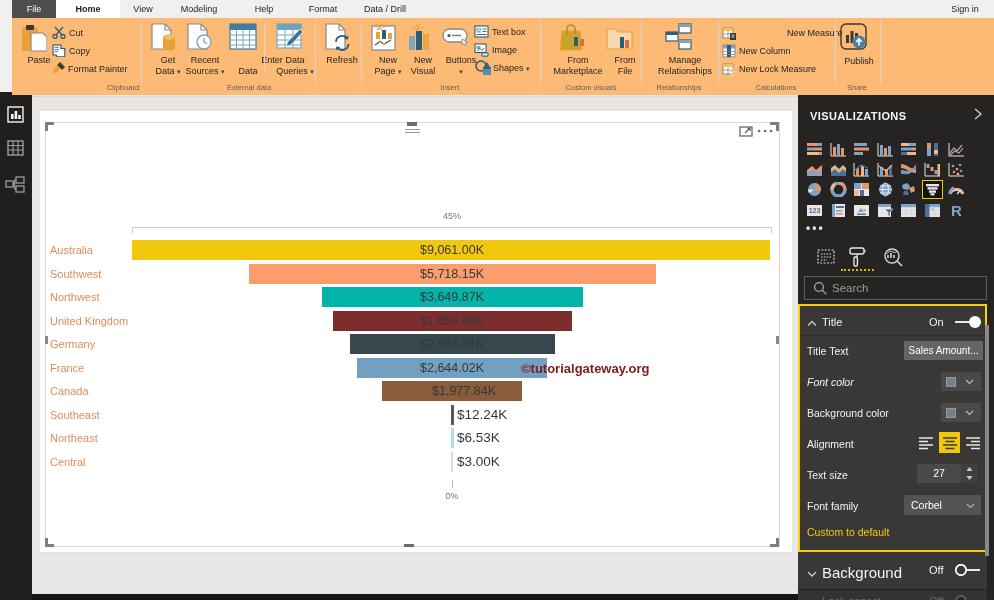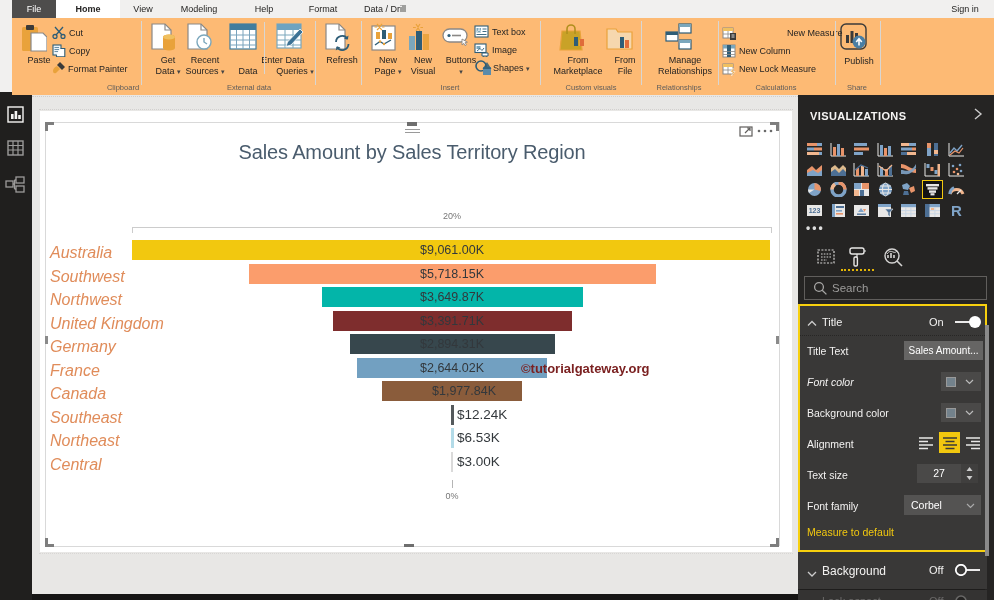--- a/index.html
+++ b/index.html
@@ -22,21 +22,21 @@
   
   #sidebar { position:absolute; left:0; top:92px; width:32px; height:508px; background:#201f1e; z-index:4; }
 
   
   #canvas { position:absolute; left:31px; top:92px; width:767px; height:508px; background:#e8e7e5; }
   #page { position:absolute; left:9px; top:19px; width:752px; height:441px; background:#ffffff; }
   
   .selline { position:absolute; background:#d9d9d9; }
   .barrow { position:absolute; height:20px; }
   .barlabel { position:absolute; font-size:12.5px; color:#33383c; text-align:center; }
-  .catlabel { position:absolute; font-size:16px; color:#e08c5a; white-space:nowrap;font-style:italic; }
+  .catlabel { position:absolute; font-size:11px; color:#e08c5a; white-space:nowrap; }
 
   
   #tabsbar { position:absolute; left:31px; top:566px; width:767px; height:28px; background:#e8e7e5; border-top:1px solid #d0cecc; }
   .ptab { position:absolute; top:0; height:27px; line-height:27px; text-align:center; font-size:9.5px; letter-spacing:0.5px; color:#5a6570; border-right:1px solid #c9c7c5; }
   #blackstrip { position:absolute; left:0; top:594px; width:798px; height:6px; background:#161514; }
 
   
   #panel { position:absolute; left:798px; top:92px; width:196px; height:508px; background:#252423; color:#fff; }
   .prow-label { font-size:10.5px; color:#f3f2f1; }
 </style>
@@ -300,42 +300,41 @@
     <svg class="abs" style="left:708px; top:33px;" width="14" height="12">
         <rect x="1" y="2" width="12" height="9" fill="none" stroke="#605e5c" stroke-width="1.2"></rect>
         <path d="M6 8 L11 3 M8 3 L11 3 L11 6" fill="none" stroke="#605e5c" stroke-width="1.2"></path>
       </svg>
     <svg class="abs" style="left:726px; top:36px;" width="17" height="6">
         <circle cx="2" cy="3" r="1.3" fill="#6a6a6a"></circle>
         <circle cx="8" cy="3" r="1.3" fill="#6a6a6a"></circle>
         <circle cx="14" cy="3" r="1.3" fill="#6a6a6a"></circle>
       </svg>
 
-    <div class="abs" style="left:381px; top:49px; transform:translateX(-50%); font-size:20px; letter-spacing:-0.13px; color:#4a5c6d; white-space:nowrap;">Sales Amount by Sales Territory Region</div>
-
-    <div class="abs" style="left:421px; top:119px; transform:translateX(-50%); font-size:9px; color:#777;">20%</div>
+
+    <div class="abs" style="left:421px; top:119px; transform:translateX(-50%); font-size:9px; color:#777;">45%</div>
     <div class="abs" style="left:101px; top:135px; width:640px; height:1px; background:#cccccc;"></div>
     <div class="abs" style="left:101px; top:135px; width:1px; height:6px; background:#cccccc;"></div>
     <div class="abs" style="left:740px; top:135px; width:1px; height:6px; background:#cccccc;"></div>
 
     <div class="barrow" style="left:101px;   top:148px;   width:638px; background:#f2c80f;"></div>
     <div class="barrow" style="left:217.5px; top:171.5px; width:407px; background:#fb9d6c;"></div>
     <div class="barrow" style="left:290.5px; top:195.1px; width:261px; background:#03b5a9;"></div>
     <div class="barrow" style="left:301.5px; top:218.6px; width:239px; background:#7e2d2d;"></div>
     <div class="barrow" style="left:318.5px; top:242.2px; width:205px; background:#37474d;"></div>
     <div class="barrow" style="left:326px;   top:265.7px; width:190px; background:#72a0c1;"></div>
     <div class="barrow" style="left:351px;   top:289.3px; width:140px; background:#8a5c3b;"></div>
     <div class="barrow" style="left:420px;   top:312.8px; width:2.5px; background:#54595c;"></div>
     <div class="barrow" style="left:420px;   top:336.4px; width:2.5px; background:#b3dbe8;"></div>
     <div class="barrow" style="left:420px;   top:360px;   width:2px;   background:#dadada;"></div>
 
     <div class="barlabel" style="left:421px; top:151px; transform:translateX(-50%);">$9,061.00K</div>
     <div class="barlabel" style="left:421px; top:174.5px; transform:translateX(-50%);">$5,718.15K</div>
     <div class="barlabel" style="left:421px; top:198.1px; transform:translateX(-50%);">$3,649.87K</div>
-    <div class="barlabel" style="left:421px; top:221.6px; transform:translateX(-50%);">$3,391.71K</div>
+    <div class="barlabel" style="left:421px; top:221.6px; transform:translateX(-50%);">$1,658.40K</div>
     <div class="barlabel" style="left:421px; top:245.2px; transform:translateX(-50%);">$2,894.31K</div>
     <div class="barlabel" style="left:421px; top:268.7px; transform:translateX(-50%);">$2,644.02K</div>
     <div class="barlabel" style="left:421px; top:292.3px; transform:translateX(-50%);margin-left:12px;">$1,977.84K</div>
     <div class="barlabel" style="left:426px; top:314.8px; font-size:13.5px;">$12.24K</div>
     <div class="barlabel" style="left:426px; top:338.4px; font-size:13.5px;">$6.53K</div>
     <div class="barlabel" style="left:426px; top:362px; font-size:13.5px;">$3.00K</div>
 
     <div class="catlabel" style="left:19px; top:152px;">Australia</div>
     <div class="catlabel" style="left:19px; top:175.5px;">Southwest</div>
     <div class="catlabel" style="left:19px; top:199.1px;">Northwest</div>
@@ -604,29 +603,29 @@
     </div>
 
     <div class="abs prow-label" style="left:9px; top:408px;">Font family</div>
     <div class="abs" style="left:106px; top:403px; width:77px; height:20px; background:#545352; color:#fff; font-size:10.5px; line-height:20px;">
       <span style="margin-left:7px;">Corbel</span>
       <svg class="abs" style="right:5px; top:8px;" width="10" height="6">
           <path d="M1 1 L4.5 4.5 L8 1" fill="none" stroke="#aaa" stroke-width="1.2"></path>
         </svg>
     </div>
 
-    <div class="abs" style="left:9px; top:434px; font-size:10.5px; color:#f2c80f;">Measure to default</div>
+    <div class="abs" style="left:9px; top:434px; font-size:10.5px; color:#f2c80f;">Custom to default</div>
 
     <div class="abs" style="left:0px; top:460px; width:189px; height:37px; background:#393837;"></div>
     <div class="abs" style="left:0px; top:498px; width:189px; height:10px; background:#343332;"></div>
 
     <div class="abs" style="left:9px; top:473px; width:10px; height:10px;"><svg width="10" height="10">
           <path d="M1 3 L5 7 L9 3" fill="none" stroke="#ccc" stroke-width="1.3"></path>
         </svg></div>
-    <div class="abs prow-label" style="left:24px; top:472px; font-size:12px;">Background</div>
+    <div class="abs prow-label" style="left:24px; top:472px; font-size:15px;">Background</div>
     <div class="abs prow-label" style="left:131px; top:472px; font-size:11px;">Off</div>
     <svg class="abs" style="left:156px; top:472px;" width="28" height="12">
         <line x1="12" y1="6" x2="26" y2="6" stroke="#fff" stroke-width="1.8"></line>
         <circle cx="7" cy="6" r="5.2" fill="#393837" stroke="#fff" stroke-width="1.8"></circle>
       </svg>
     <div class="abs" style="left:2px; top:497px; width:185px; height:1px; background:#1e1d1c;"></div>
 
     <div class="abs" style="left:24px; top:503px; font-size:11px; color:#6a6968;">Lock aspect</div>
     <div class="abs" style="left:131px; top:503px; font-size:11px; color:#6a6968;">Off</div>
     <svg class="abs" style="left:156px; top:503px;" width="28" height="12">

